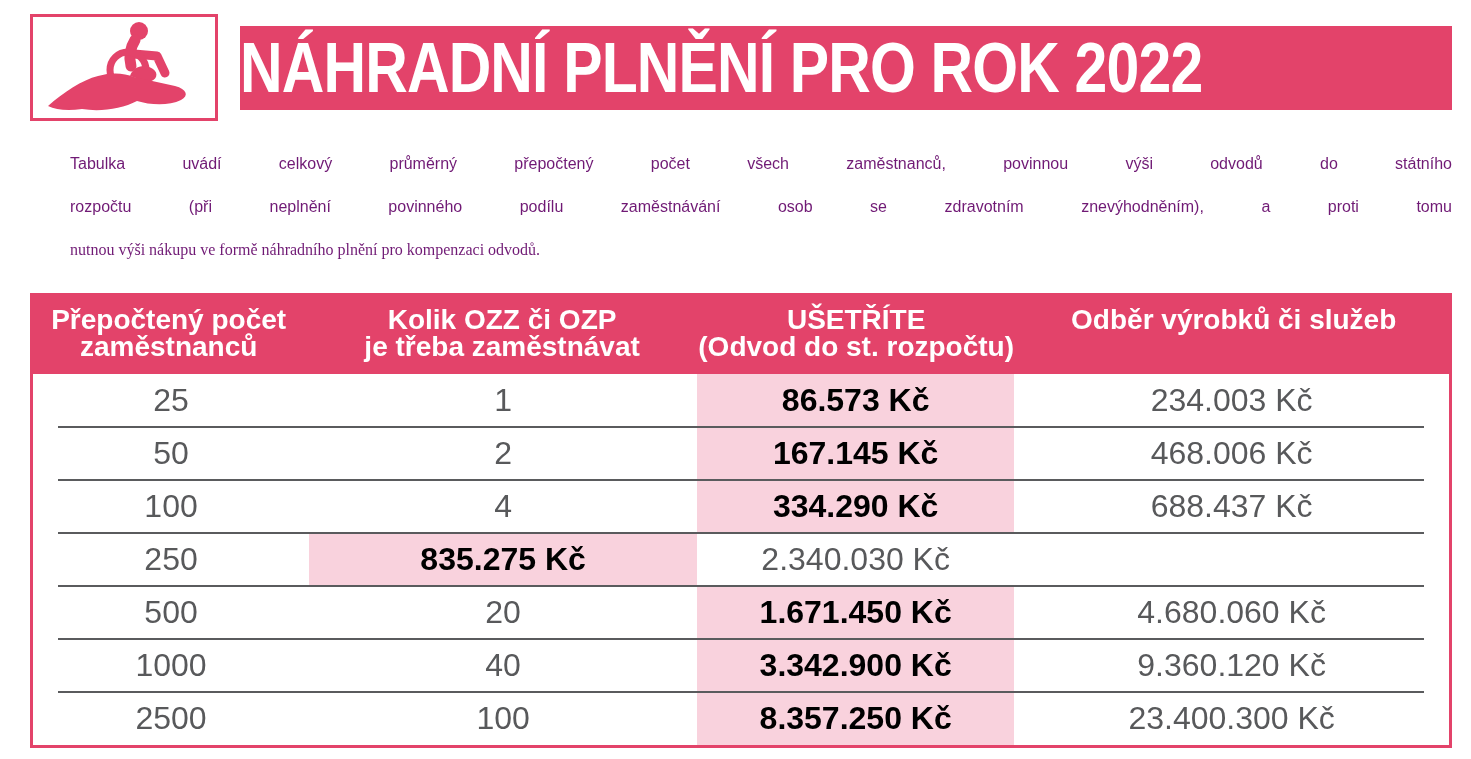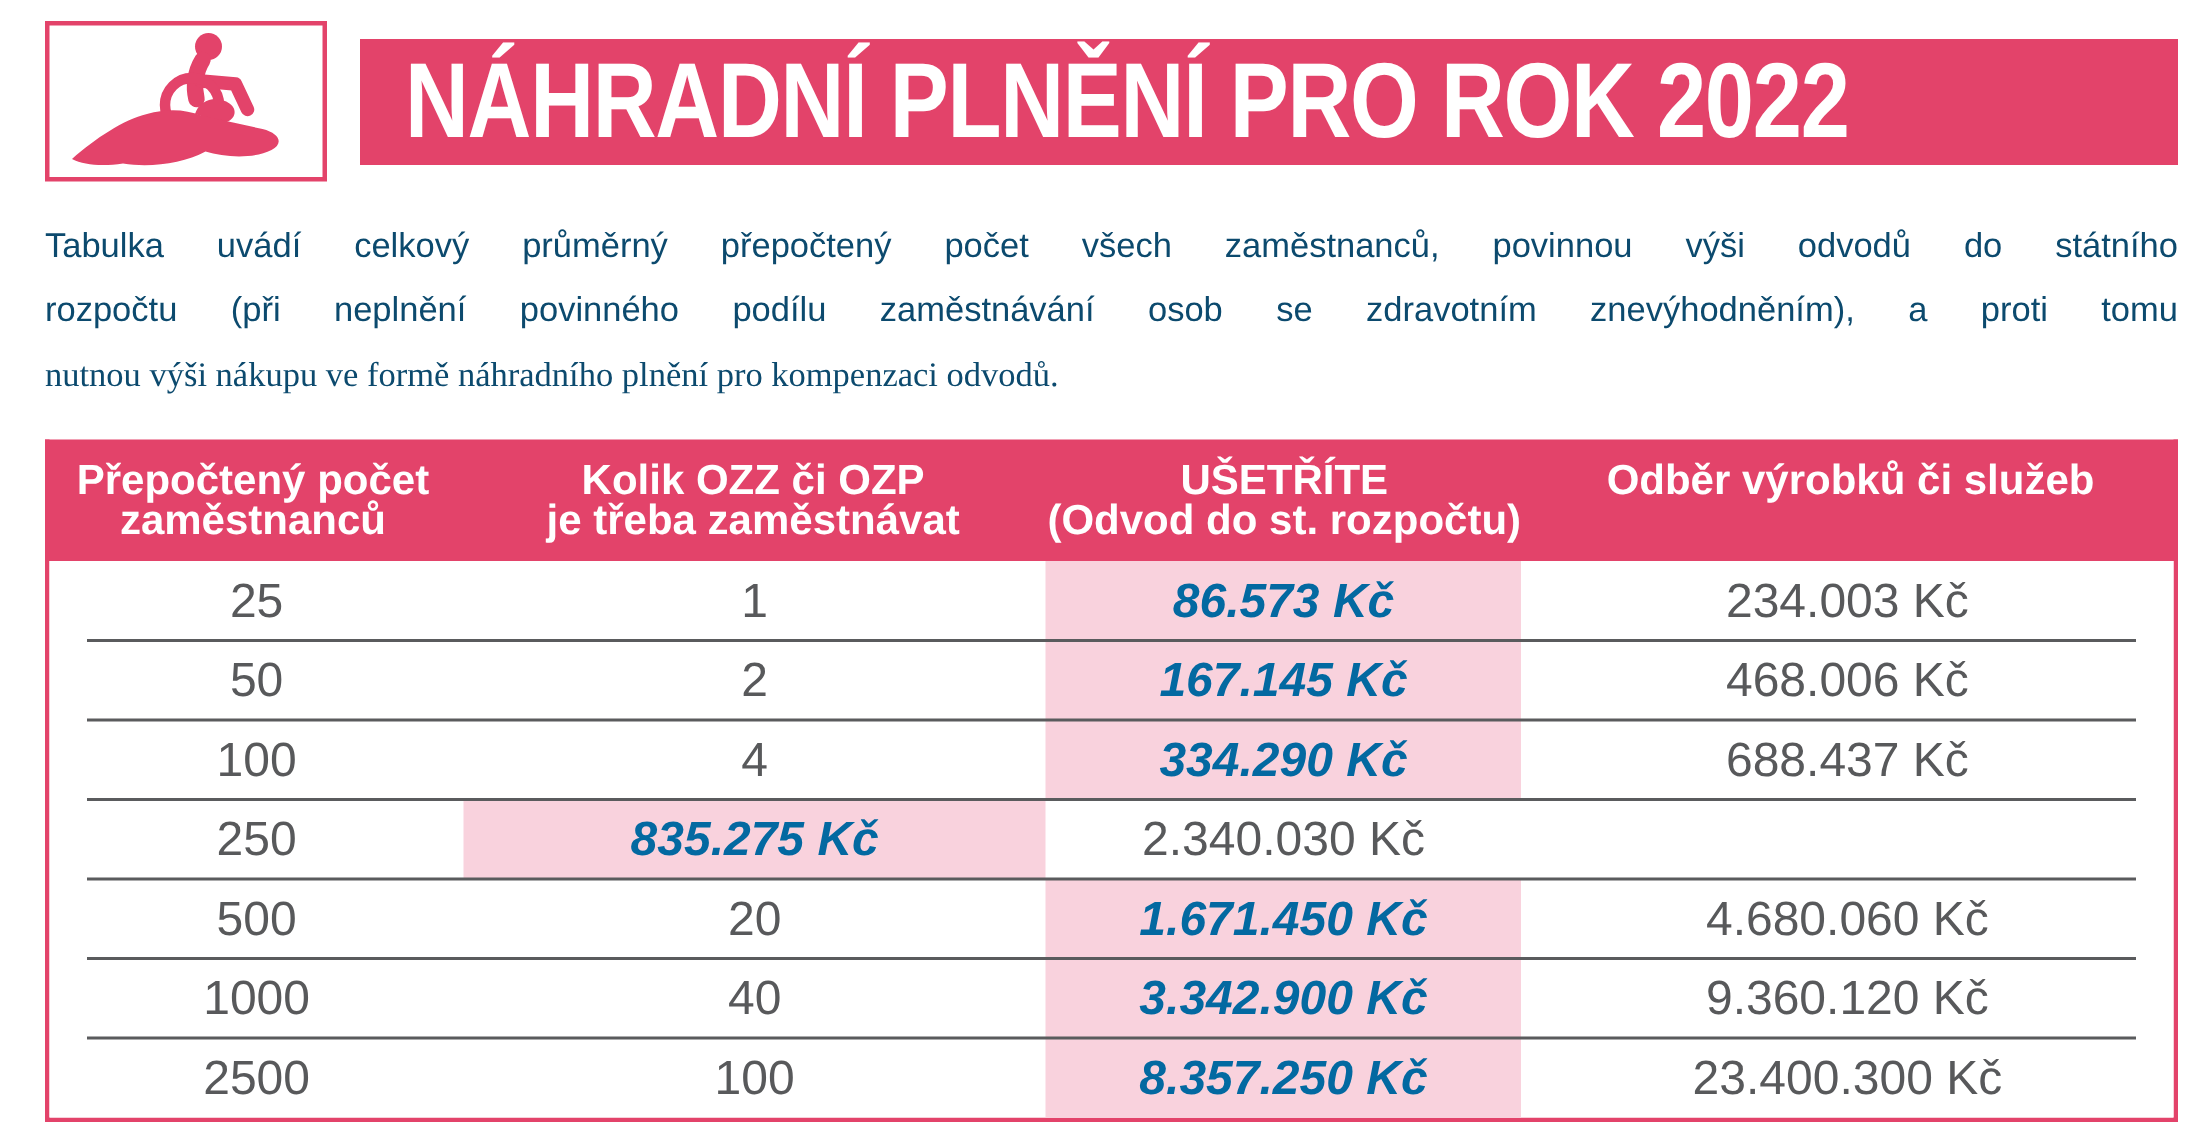--- a/index.html
+++ b/index.html
@@ -18,40 +18,40 @@
     flex: none;
     width: 188px; height: 107px;
     border: 3px solid #e3436a;
     display: flex; align-items: center; justify-content: center;
     background: #ffffff;
   }
   .banner {
     flex: 1; height: 84px;
     background: #e3436a;
     display: flex; align-items: center;
-    padding-left: 30px;
     overflow: hidden;
   }
   .banner .title {
     margin: 0;
     color: #ffffff;
     font-size: 71px;
     font-weight: bold;
     letter-spacing: -1px;
     white-space: nowrap;
     transform: scaleX(0.83);
     transform-origin: left center;
   }
 
   
   .intro {
     margin-top: 21px;
-    color: #0c4a6e;
-    font-size: 23px;
+    color: #701a75;
+    font-size: 16px;
     line-height: 43px;
+    margin-left: 40px;
   }
   .intro .jline { text-align: justify; height: 43px; overflow: hidden; }
   .intro .jline::after { content: ""; display: inline-block; width: 100%; }
   .intro .lline { text-align: left; height: 43px; overflow: hidden; font-family: Liberation Serif, serif; }
 
   
   .ntable {
     margin-top: 22px;
     border: 3px solid #e3436a;
     border-top: none;
@@ -86,23 +86,22 @@
     background: #5a5b5d;
     z-index: 2;
   }
   .cell {
     display: flex; align-items: center; justify-content: center;
     font-size: 32px;
     color: #58595b;
   }
   .cell.c2 {
     background: #f9d2dd;
-    color: #0369a1;
+    color: #000000;
     font-weight: bold;
-    font-style: italic;
   }
 </style>
 </head>
 <body>
 
 <div class="page">
 
   <div class="topbar">
     <div class="icon-box">
       <span>

